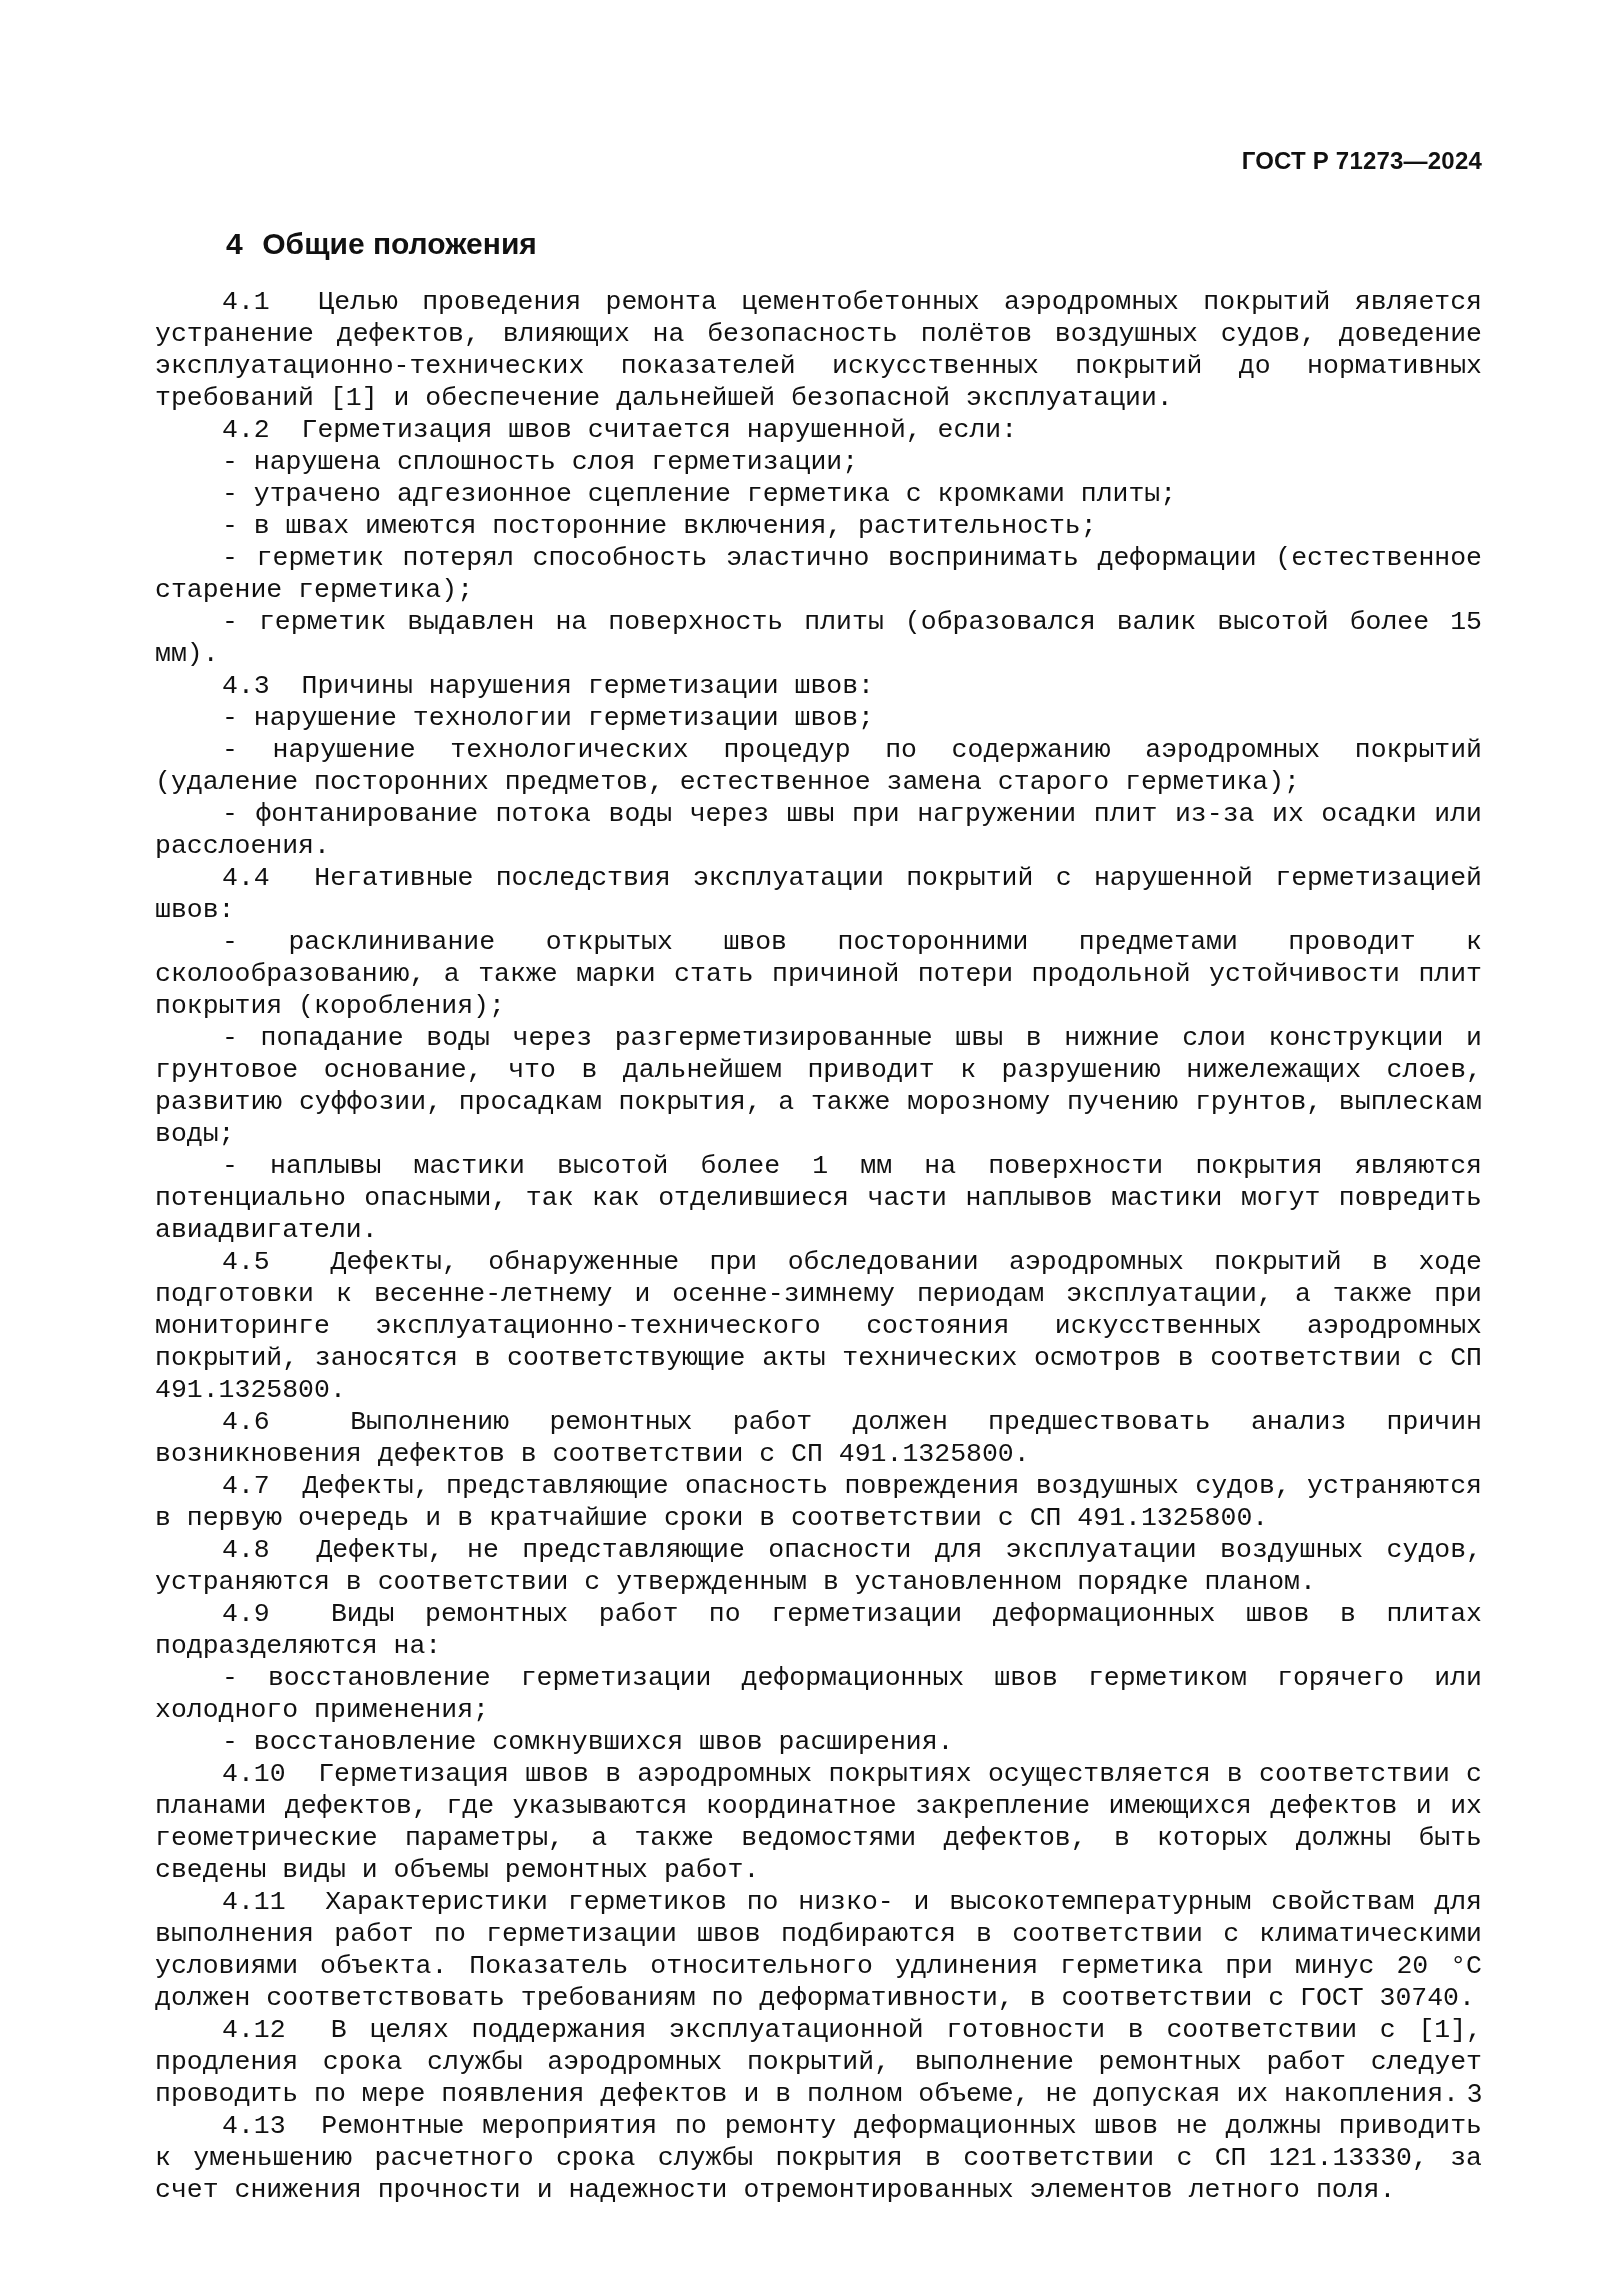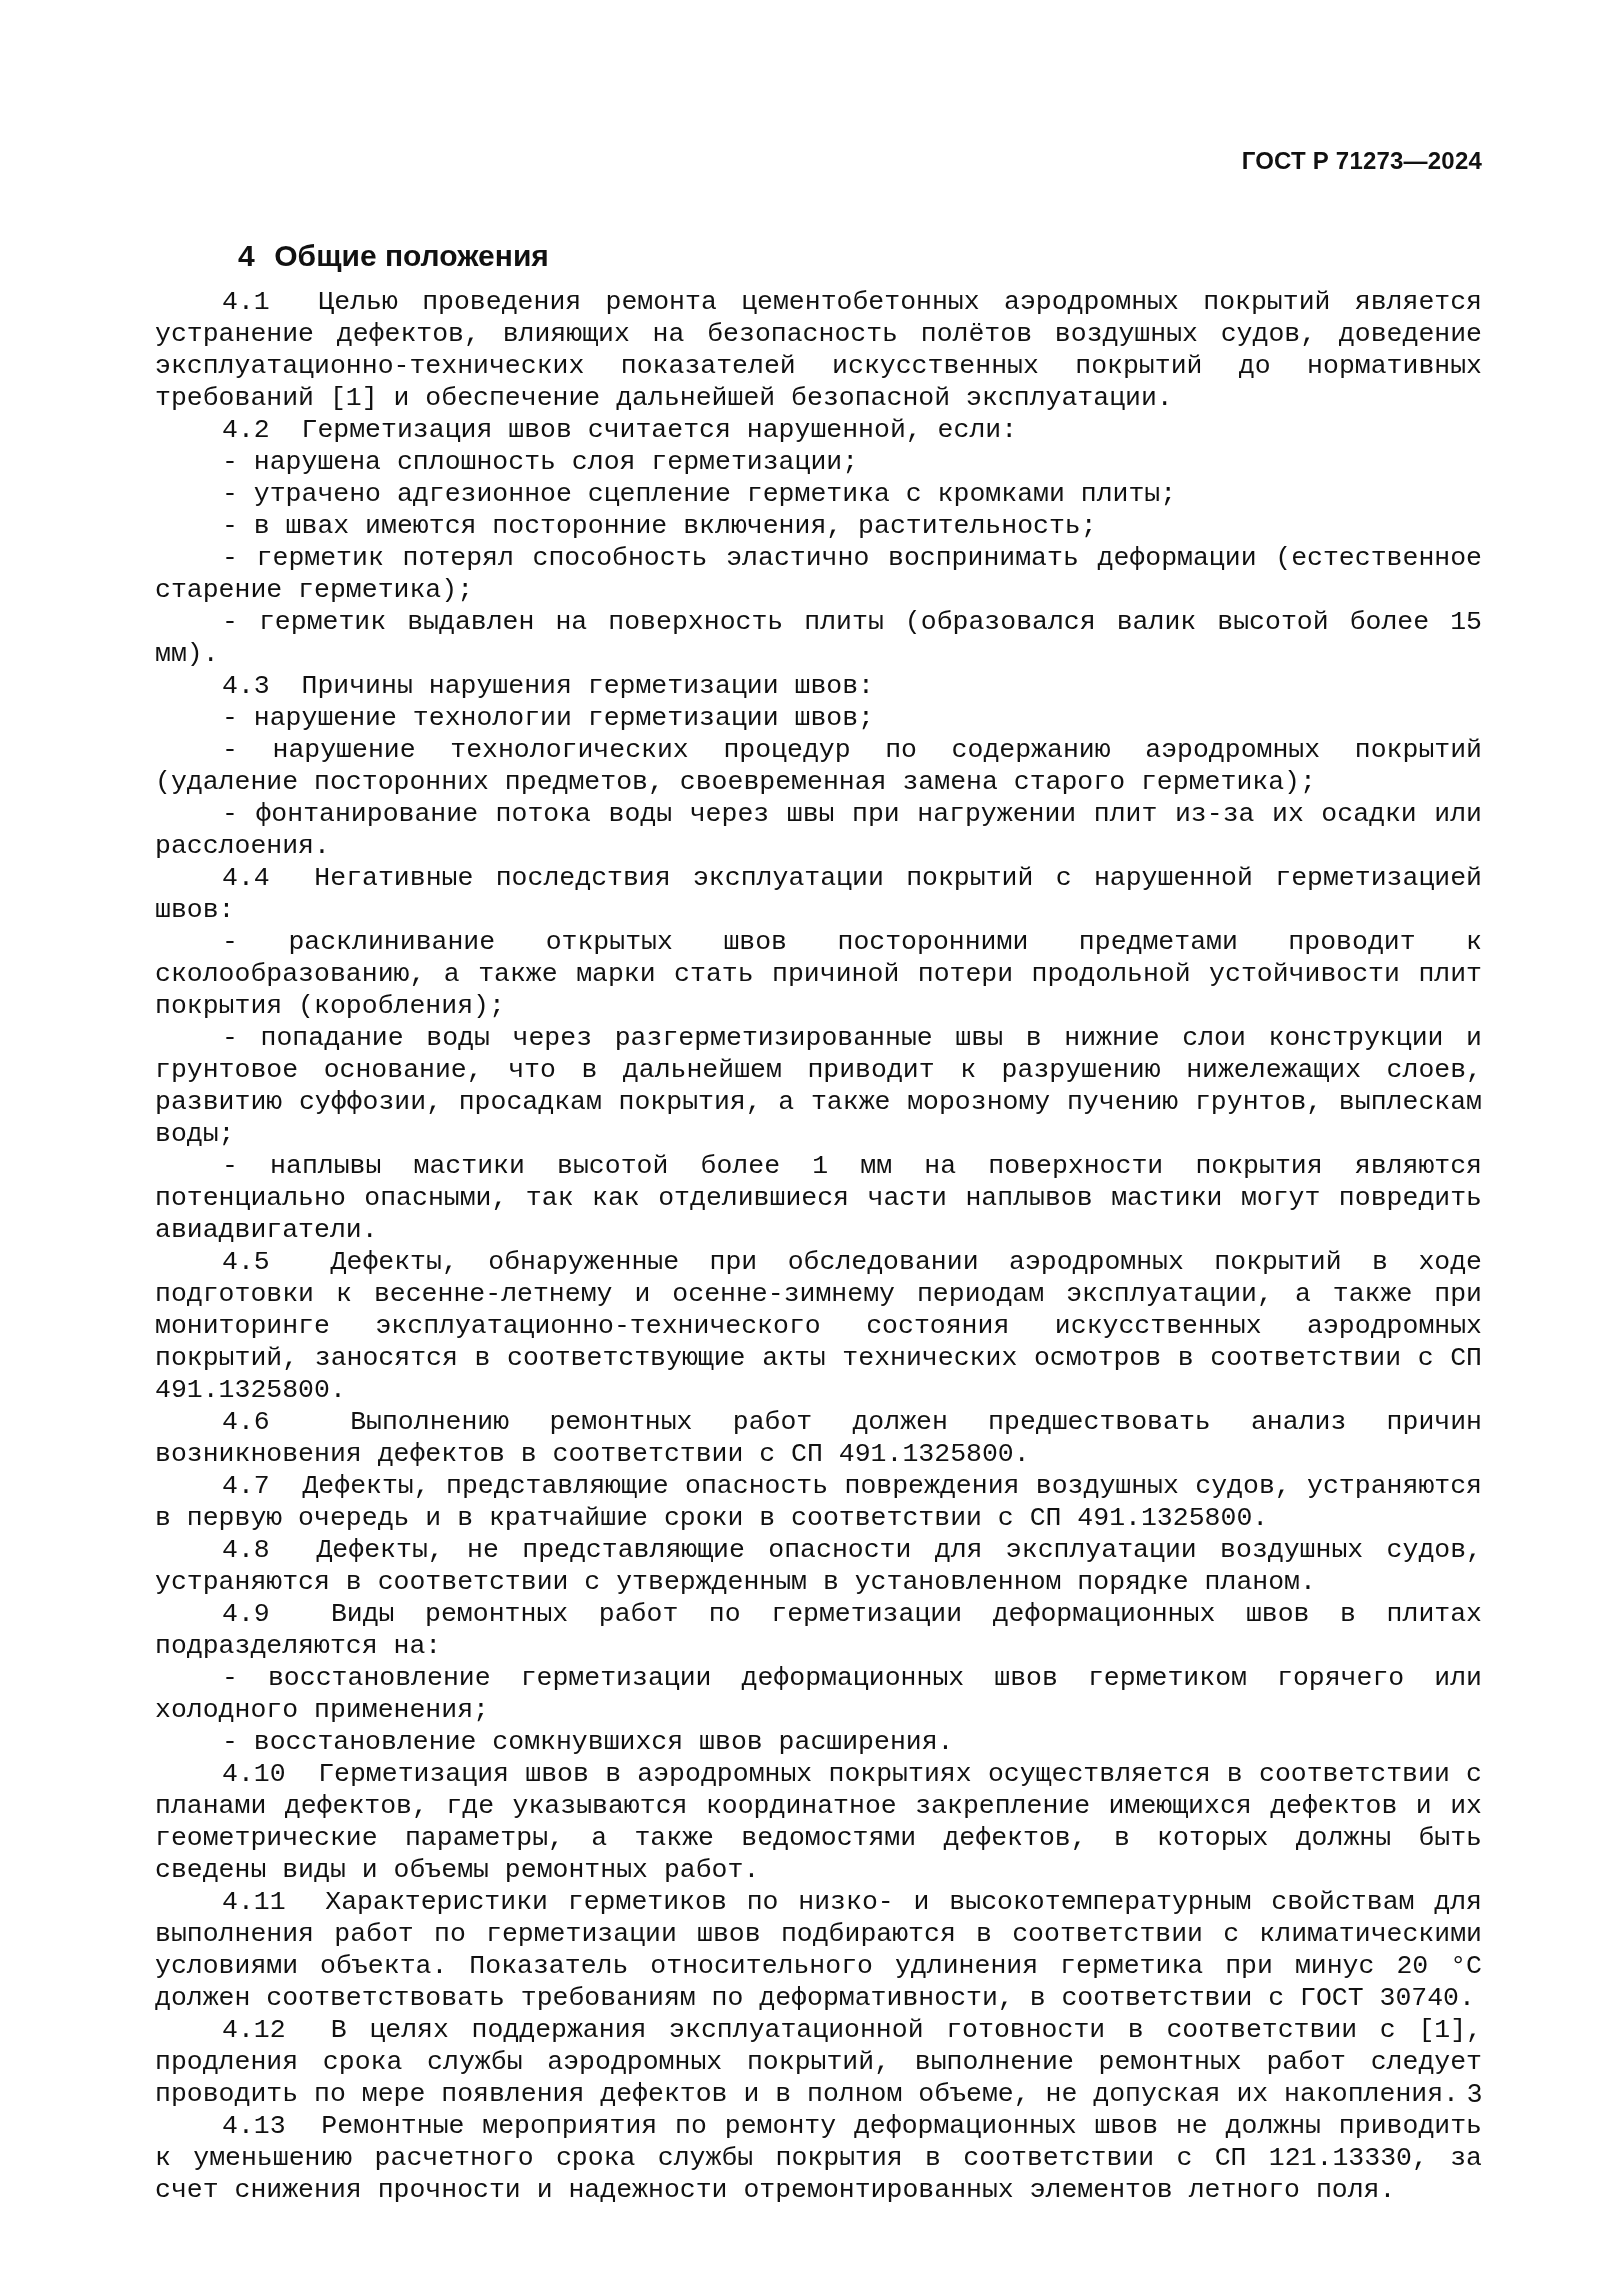--- a/index.html
+++ b/index.html
@@ -25,21 +25,21 @@
     text-align: right;
     font-size: 24px;
     font-weight: bold;
     letter-spacing: 0.2px;
   }
   .section-heading {
     position: absolute;
     top: 223px;
     left: 155px;
     width: 1327px;
-    margin: 16px;
+    margin: 4px;
     padding-left: 67px;
     font-size: 30px;
     font-weight: bold;
   }
   .section-heading .sec-num {
     margin-right: 19.6px;
   }
   .content {
     position: absolute;
     top: 286px;
@@ -79,21 +79,21 @@
   <div class="content">
       <p class="para">4.1&nbsp; Целью проведения ремонта цементобетонных аэродромных покрытий является устранение дефектов, влияющих на безопасность полётов воздушных судов, доведение эксплуатационно-технических показателей искусственных покрытий до нормативных требований [1] и обеспечение дальнейшей безопасной эксплуатации.</p>
       <p class="para">4.2&nbsp; Герметизация швов считается нарушенной, если:</p>
       <p class="para">- нарушена сплошность слоя герметизации;</p>
       <p class="para">- утрачено адгезионное сцепление герметика с кромками плиты;</p>
       <p class="para">- в швах имеются посторонние включения, растительность;</p>
       <p class="para">- герметик потерял способность эластично воспринимать деформации (естественное старение герметика);</p>
       <p class="para">- герметик выдавлен на поверхность плиты (образовался валик высотой более 15 мм).</p>
       <p class="para">4.3&nbsp; Причины нарушения герметизации швов:</p>
       <p class="para">- нарушение технологии герметизации швов;</p>
-      <p class="para">- нарушение технологических процедур по содержанию аэродромных покрытий (удаление посторонних предметов, своевременная замена старого герметика);</p>
+      <p class="para">- нарушение технологических процедур по содержанию аэродромных покрытий (удаление посторонних предметов, естественное замена старого герметика);</p>
       <p class="para">- фонтанирование потока воды через швы при нагружении плит из-за их осадки или расслоения.</p>
       <p class="para">4.4&nbsp; Негативные последствия эксплуатации покрытий с нарушенной герметизацией швов:</p>
       <p class="para">- расклинивание открытых швов посторонними предметами проводит к сколообразованию, а также марки стать причиной потери продольной устойчивости плит покрытия (коробления);</p>
       <p class="para">- попадание воды через разгерметизированные швы в нижние слои конструкции и грунтовое основание, что в дальнейшем приводит к разрушению нижележащих слоев, развитию суффозии, просадкам покрытия, а также морозному пучению грунтов, выплескам воды;</p>
       <p class="para">- наплывы мастики высотой более 1 мм на поверхности покрытия являются потенциально опасными, так как отделившиеся части наплывов мастики могут повредить авиадвигатели.</p>
       <p class="para">4.5&nbsp; Дефекты, обнаруженные при обследовании аэродромных покрытий в ходе подготовки к весенне-летнему и осенне-зимнему периодам эксплуатации, а также при мониторинге эксплуатационно-технического состояния искусственных аэродромных покрытий, заносятся в соответствующие акты технических осмотров в соответствии с СП 491.1325800.</p>
       <p class="para">4.6&nbsp; Выполнению ремонтных работ должен предшествовать анализ причин возникновения дефектов в соответствии с СП 491.1325800.</p>
       <p class="para">4.7&nbsp; Дефекты, представляющие опасность повреждения воздушных судов, устраняются в первую очередь и в кратчайшие сроки в соответствии с СП 491.1325800.</p>
       <p class="para">4.8&nbsp; Дефекты, не представляющие опасности для эксплуатации воздушных судов, устраняются в соответствии с утвержденным в установленном порядке планом.</p>
       <p class="para">4.9&nbsp; Виды ремонтных работ по герметизации деформационных швов в плитах подразделяются на:</p>

